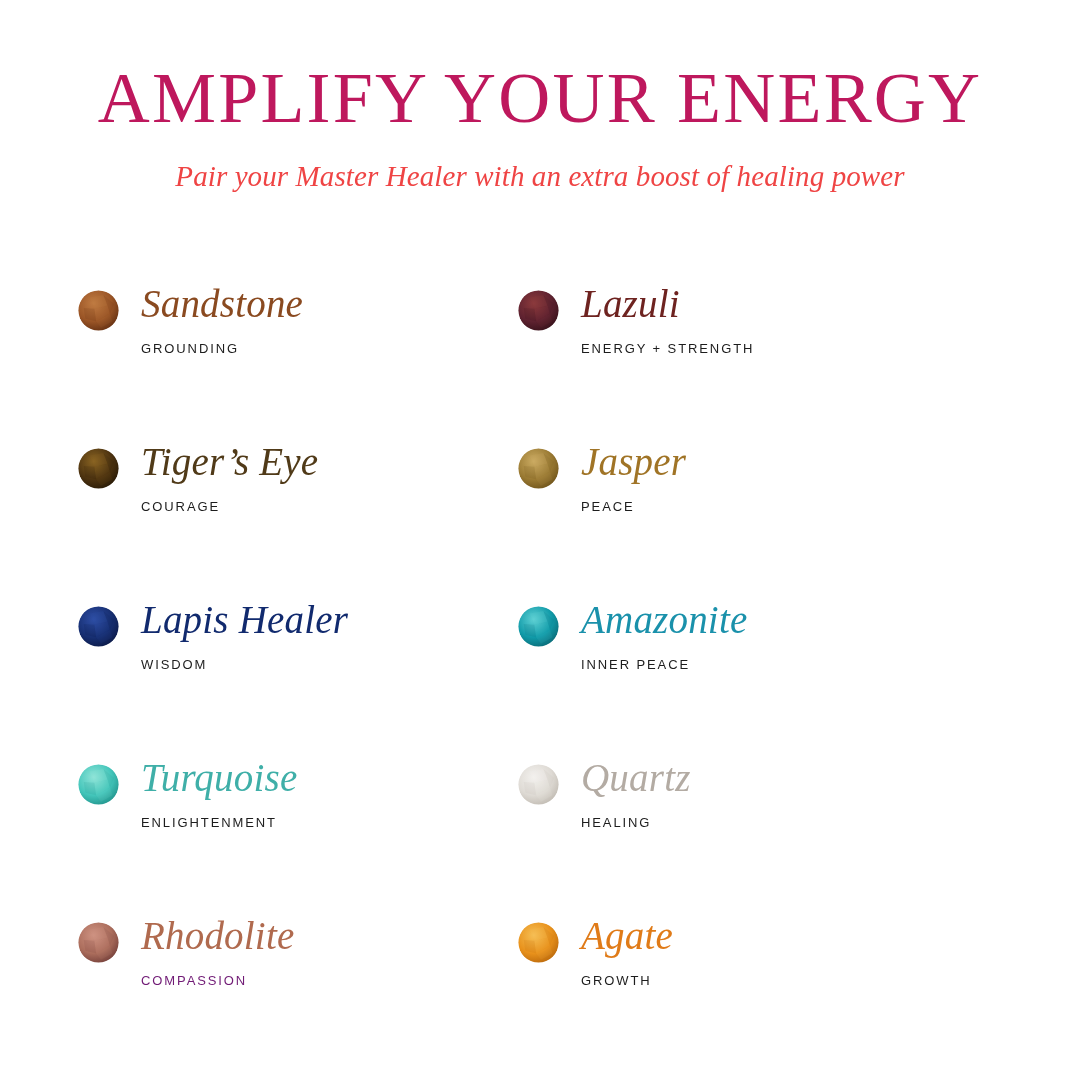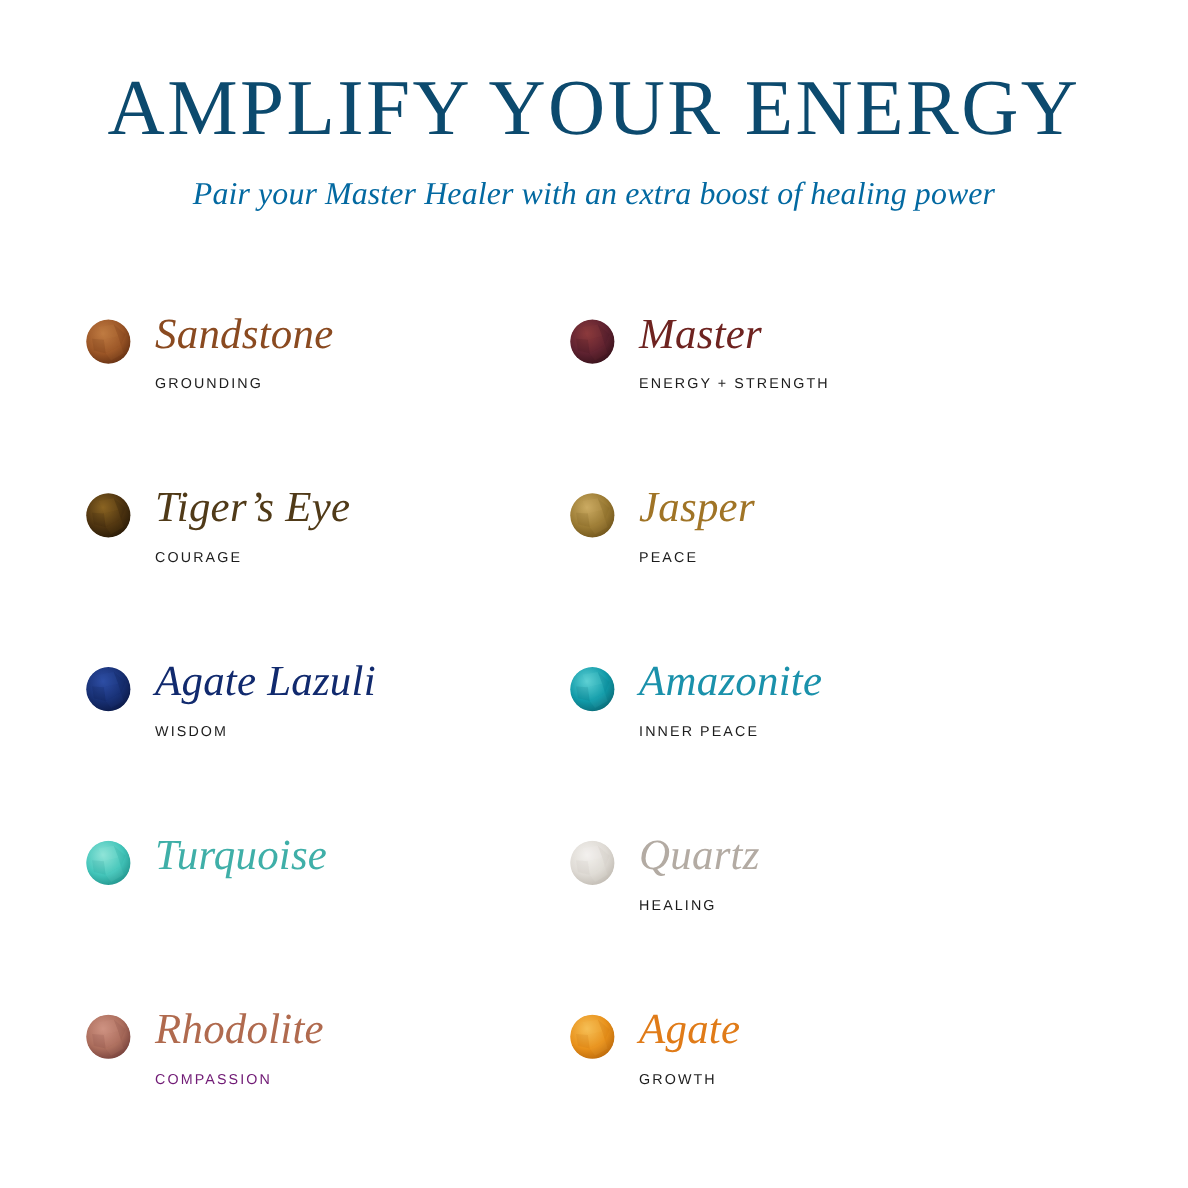--- a/index.html
+++ b/index.html
@@ -117,22 +117,22 @@
     color: #1d1d1d;
     white-space: nowrap;
   }
 </style>
 </head>
 <body style="background: rgb(255, 255, 255);">
 
 <div class="page">
 
   <div class="header">
-    <h1 class="title" style="color: #0c4a6e;">AMPLIFY YOUR ENERGY</h1>
-    <p class="subtitle" style="color: #0369a1;">Pair your Master Healer with an extra boost of healing power</p>
+    <h1 class="title" style="color: #be185d;">AMPLIFY YOUR ENERGY</h1>
+    <p class="subtitle" style="color: #ef4444;">Pair your Master Healer with an extra boost of healing power</p>
   </div>
 
   <div class="stone-grid" id="stone-grid">
       <div class="stone-item">
         <div class="bead">
           <svg class="facets" viewBox="0 0 100 100" width="41" height="41">
             <defs>
               <radialGradient id="bg0" cx="38%" cy="32%" r="78%">
                 <stop offset="0%" stop-color="#c07b42"></stop>
                 <stop offset="58%" stop-color="#9a5526"></stop>
@@ -164,21 +164,21 @@
             </defs>
             <circle cx="50" cy="50" r="49" fill="url(#bg1)"></circle>
             <polygon points="28,18 62,12 72,38 40,46" fill="#8c3a3c" opacity="0.2"></polygon>
             <polygon points="62,12 88,34 78,58 72,38" fill="#331018" opacity="0.12"></polygon>
             <polygon points="14,44 40,46 44,76 18,70" fill="#331018" opacity="0.14"></polygon>
             <polygon points="44,76 78,58 84,76 56,92" fill="#8c3a3c" opacity="0.1"></polygon>
             <polygon points="40,46 72,38 78,58 44,76" fill="#8c3a3c" opacity="0.09"></polygon>
           </svg>
         </div>
         <div class="stone-text">
-          <p class="stone-name" style="color: rgb(110, 35, 32);">Master</p>
+          <p class="stone-name" style="color: rgb(110, 35, 32);">Lazuli</p>
           <p class="stone-prop" style="color: rgb(29, 29, 29);">ENERGY + STRENGTH</p>
         </div>
       </div>
       <div class="stone-item">
         <div class="bead">
           <svg class="facets" viewBox="0 0 100 100" width="41" height="41">
             <defs>
               <radialGradient id="bg2" cx="38%" cy="32%" r="78%">
                 <stop offset="0%" stop-color="#8a6422"></stop>
                 <stop offset="58%" stop-color="#4d3310"></stop>
@@ -233,21 +233,21 @@
             </defs>
             <circle cx="50" cy="50" r="49" fill="url(#bg4)"></circle>
             <polygon points="28,18 62,12 72,38 40,46" fill="#2e4ea5" opacity="0.2"></polygon>
             <polygon points="62,12 88,34 78,58 72,38" fill="#0a1742" opacity="0.12"></polygon>
             <polygon points="14,44 40,46 44,76 18,70" fill="#0a1742" opacity="0.14"></polygon>
             <polygon points="44,76 78,58 84,76 56,92" fill="#2e4ea5" opacity="0.1"></polygon>
             <polygon points="40,46 72,38 78,58 44,76" fill="#2e4ea5" opacity="0.09"></polygon>
           </svg>
         </div>
         <div class="stone-text">
-          <p class="stone-name" style="color: rgb(17, 42, 110);">Agate Lazuli</p>
+          <p class="stone-name" style="color: rgb(17, 42, 110);">Lapis Healer</p>
           <p class="stone-prop" style="color: rgb(29, 29, 29);">WISDOM</p>
         </div>
       </div>
       <div class="stone-item">
         <div class="bead">
           <svg class="facets" viewBox="0 0 100 100" width="41" height="41">
             <defs>
               <radialGradient id="bg5" cx="38%" cy="32%" r="78%">
                 <stop offset="0%" stop-color="#5ed0d4"></stop>
                 <stop offset="58%" stop-color="#109aa8"></stop>
@@ -280,20 +280,21 @@
             <circle cx="50" cy="50" r="49" fill="url(#bg6)"></circle>
             <polygon points="28,18 62,12 72,38 40,46" fill="#8fe4d8" opacity="0.2"></polygon>
             <polygon points="62,12 88,34 78,58 72,38" fill="#1d8d86" opacity="0.12"></polygon>
             <polygon points="14,44 40,46 44,76 18,70" fill="#1d8d86" opacity="0.14"></polygon>
             <polygon points="44,76 78,58 84,76 56,92" fill="#8fe4d8" opacity="0.1"></polygon>
             <polygon points="40,46 72,38 78,58 44,76" fill="#8fe4d8" opacity="0.09"></polygon>
           </svg>
         </div>
         <div class="stone-text">
           <p class="stone-name" style="color: rgb(63, 175, 168);">Turquoise</p>
+          <p class="stone-prop" style="color: rgb(29, 29, 29);">ENLIGHTENMENT</p>
         </div>
       </div>
       <div class="stone-item">
         <div class="bead">
           <svg class="facets" viewBox="0 0 100 100" width="41" height="41">
             <defs>
               <radialGradient id="bg7" cx="38%" cy="32%" r="78%">
                 <stop offset="0%" stop-color="#f3f1ee"></stop>
                 <stop offset="58%" stop-color="#dedad4"></stop>
                 <stop offset="100%" stop-color="#bdb7ae"></stop>

